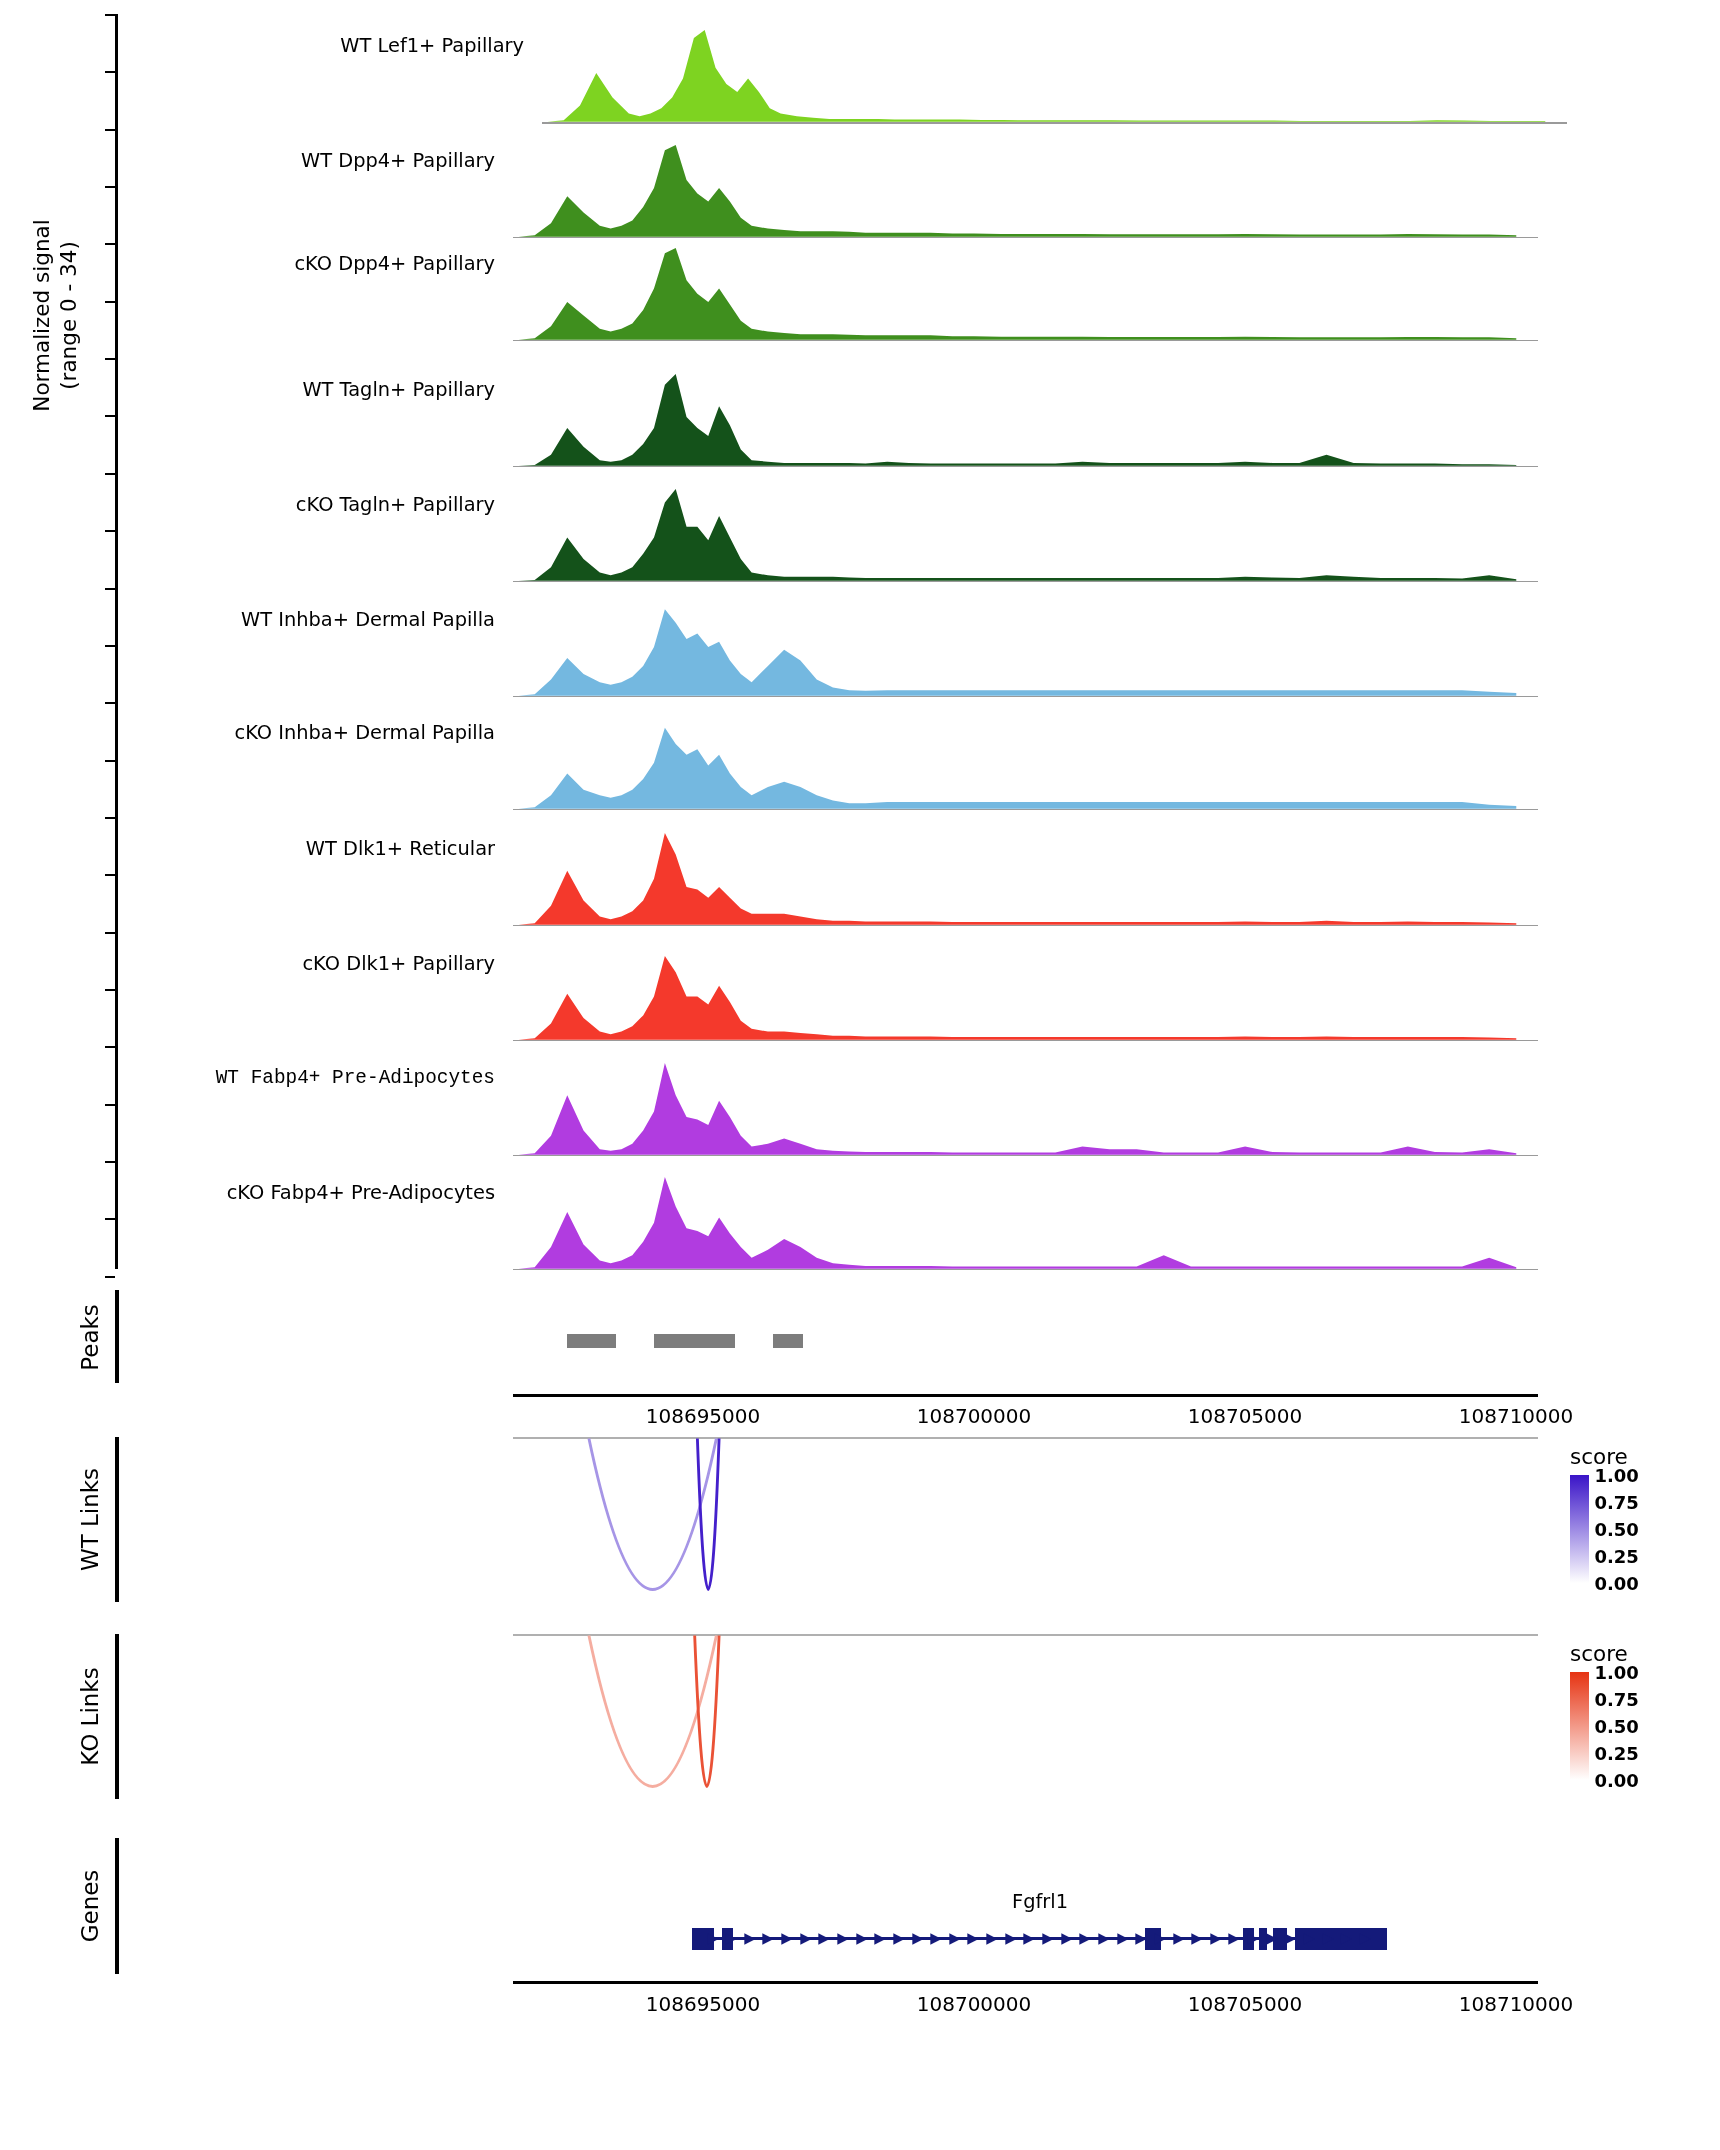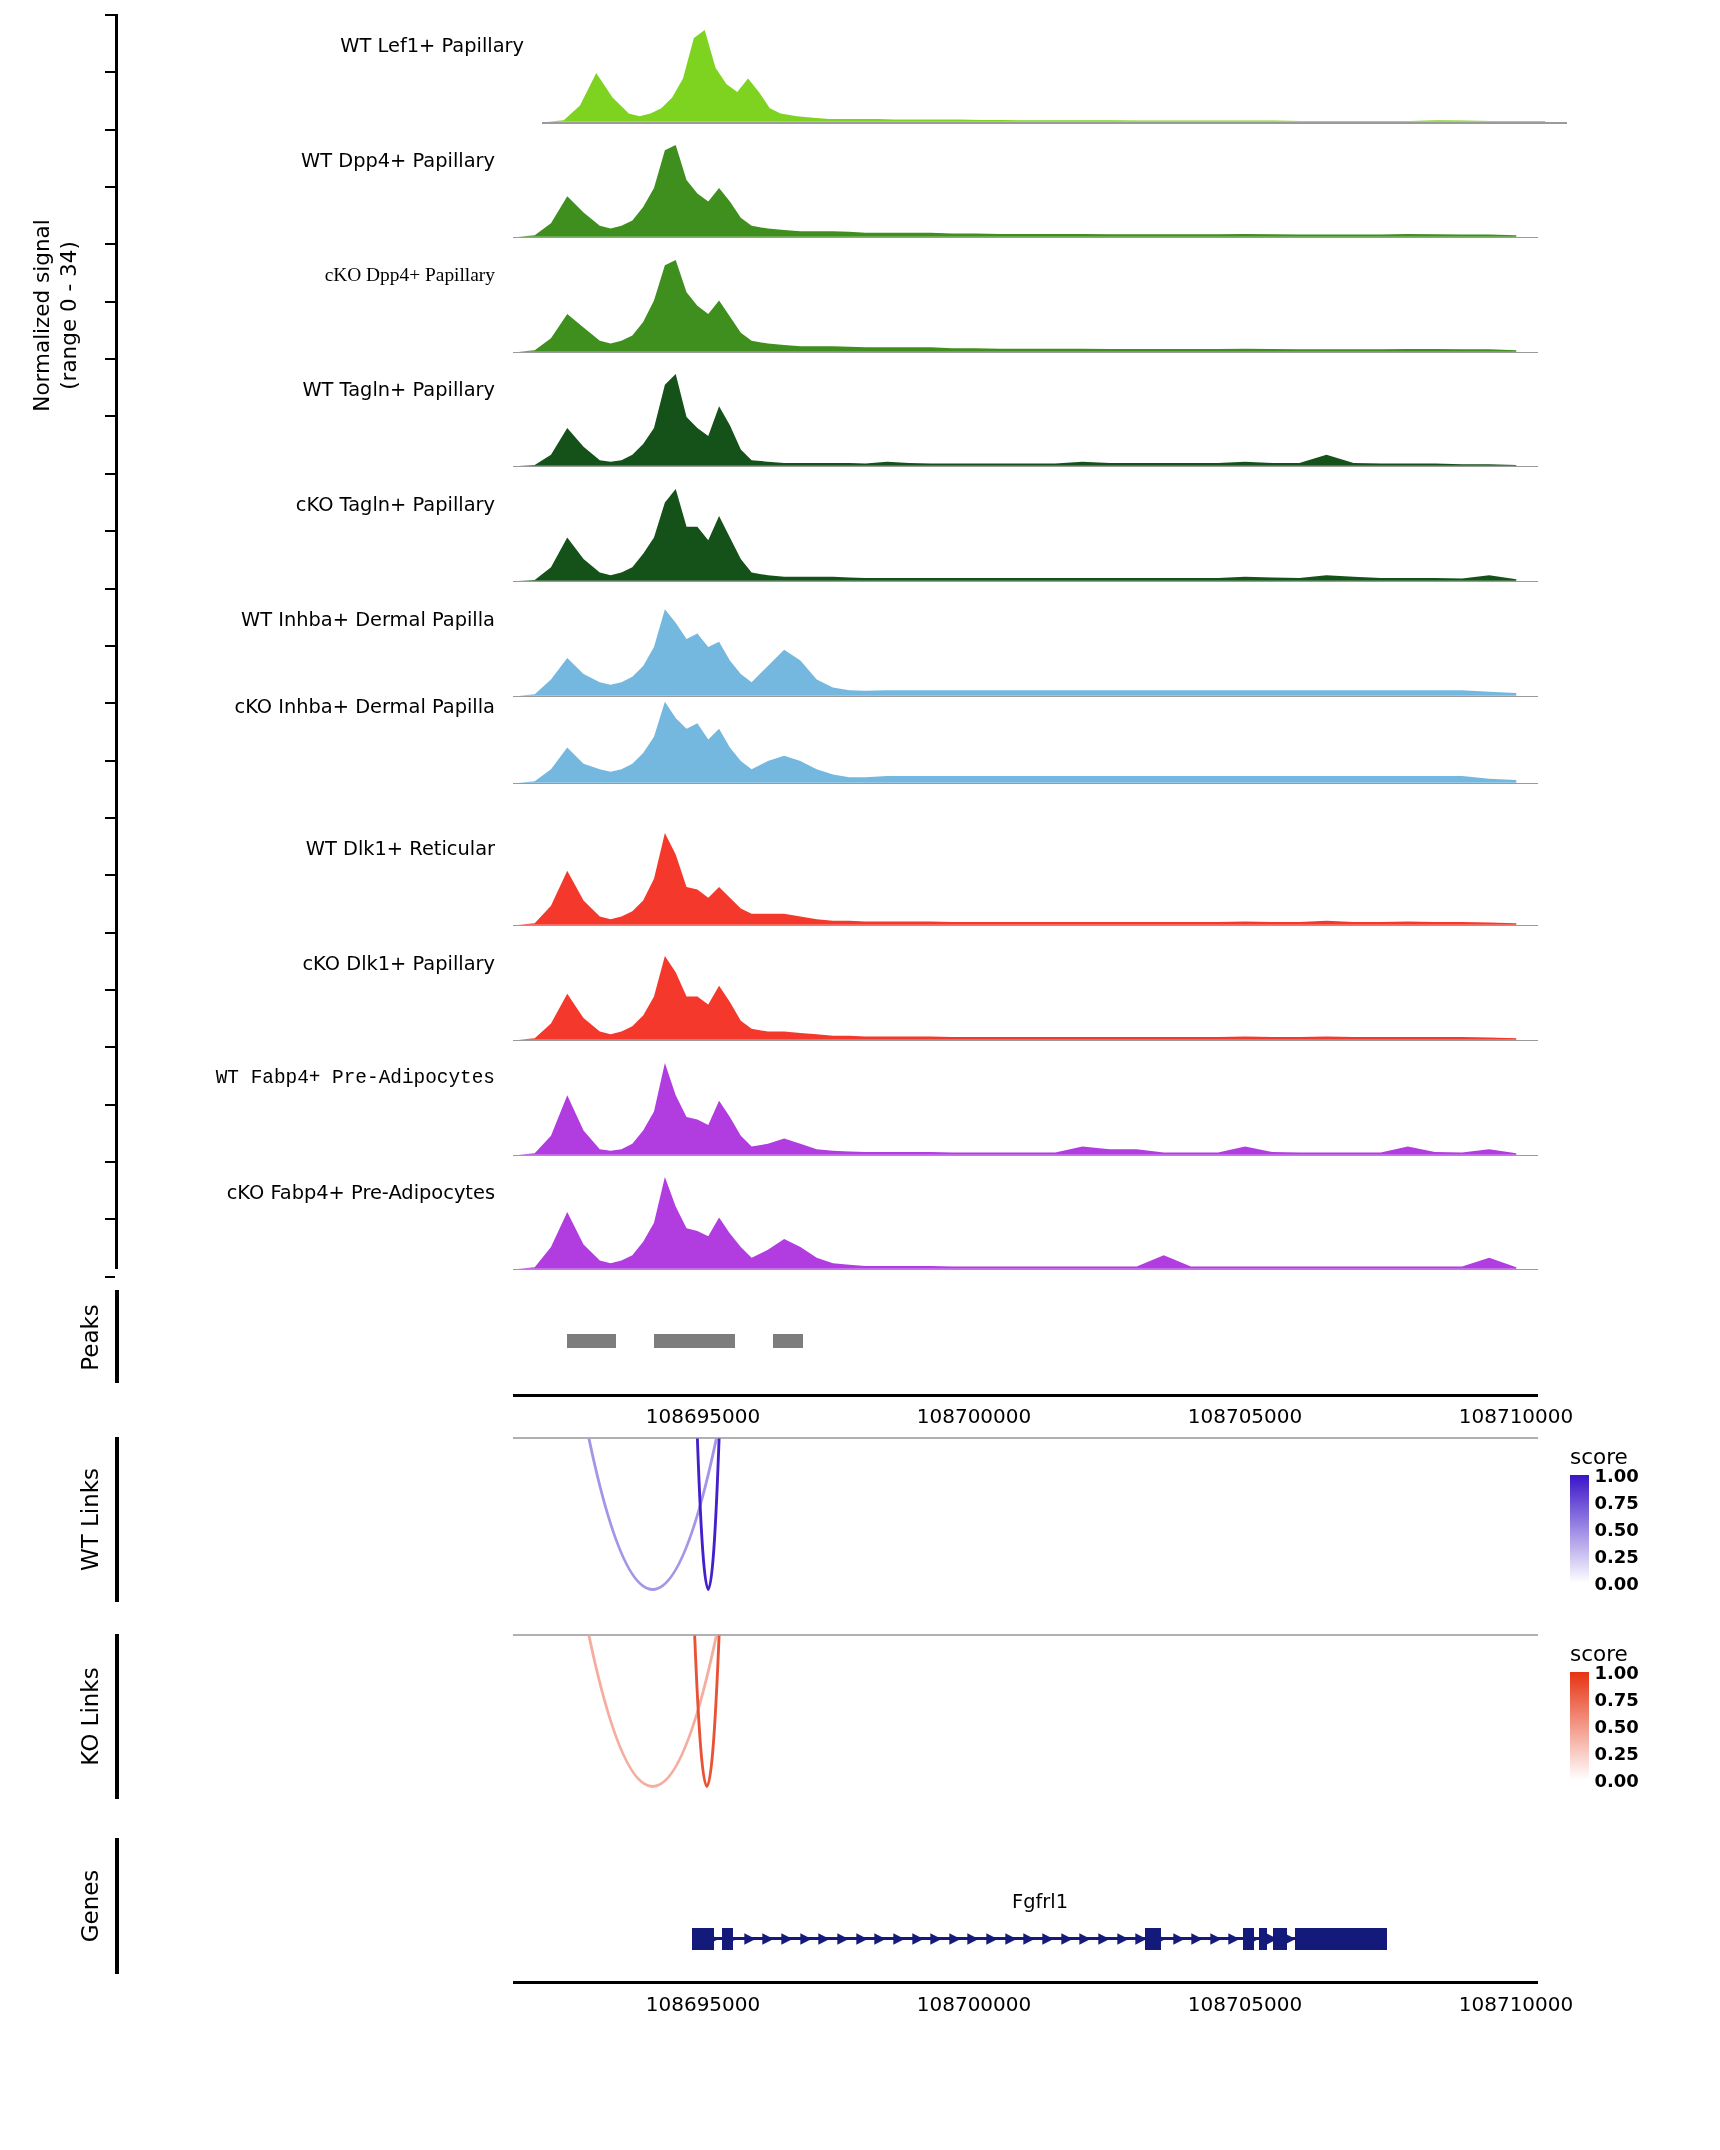--- a/index.html
+++ b/index.html
@@ -225,21 +225,21 @@
         </svg>
         <div class="track-baseline" style="top: 108px; left: 513px; position: absolute;"></div>
       </div>
       <div class="track-row" style="top: 129px;">
         <div class="track-label">WT Dpp4+ Papillary</div>
         <svg class="track-canvas" width="1025" height="115" viewBox="0 0 1430 160">
           <polygon points="7.6,150 7.6,150.0 30.3,148.1 53.0,131.2 75.7,93.5 98.4,116.1 121.1,134.9 136.2,138.7 151.3,134.9 166.5,127.4 181.6,108.6 196.7,82.2 211.9,29.5 227.0,22.0 242.1,70.9 257.2,89.8 272.4,101.1 287.5,82.2 302.6,101.1 317.8,123.6 332.9,134.9 355.6,138.7 378.3,140.6 401.0,142.5 423.7,142.5 446.4,142.5 469.1,143.2 491.8,144.4 522.1,144.4 552.3,144.4 582.6,144.4 612.9,145.5 643.1,145.5 681.0,146.2 718.8,146.2 756.6,146.2 794.4,146.2 832.3,146.6 870.1,146.6 907.9,146.6 945.8,146.6 983.6,146.6 1021.4,146.2 1059.3,146.6 1097.1,147.0 1134.9,147.0 1172.8,147.0 1210.6,147.0 1248.4,146.2 1286.2,146.6 1324.1,147.0 1361.9,147.0 1399.7,148.1 1399.7,150" fill="#3f8f1e"></polygon>
         </svg>
         <div class="track-baseline" style="top: 108px; left: 513px; position: absolute;"></div>
       </div>
-      <div class="track-row" style="top: 244px; font-family: Liberation Serif, serif;">
+      <div class="track-row" style="top: 232px;">
         <div class="track-label">cKO Dpp4+ Papillary</div>
         <svg class="track-canvas" width="1025" height="115" viewBox="0 0 1430 160">
           <polygon points="7.6,150 7.6,150.0 30.3,148.1 53.0,131.2 75.7,97.3 98.4,116.1 121.1,134.9 136.2,138.7 151.3,134.9 166.5,127.4 181.6,108.6 196.7,78.5 211.9,29.5 227.0,22.0 242.1,67.2 257.2,86.0 272.4,97.3 287.5,78.5 302.6,101.1 317.8,123.6 332.9,134.9 355.6,138.7 378.3,140.6 401.0,142.5 423.7,142.5 446.4,142.5 469.1,143.2 491.8,144.0 522.1,144.0 552.3,144.0 582.6,144.0 612.9,145.1 643.1,145.1 681.0,145.9 718.8,145.9 756.6,145.9 794.4,145.9 832.3,146.2 870.1,146.2 907.9,146.2 945.8,146.2 983.6,146.2 1021.4,145.9 1059.3,146.2 1097.1,146.6 1134.9,146.6 1172.8,146.6 1210.6,146.6 1248.4,146.2 1286.2,146.2 1324.1,146.6 1361.9,146.6 1399.7,148.1 1399.7,150" fill="#3f8f1e"></polygon>
         </svg>
         <div class="track-baseline" style="top: 108px; left: 513px; position: absolute;"></div>
       </div>
       <div class="track-row" style="top: 358px;">
         <div class="track-label">WT Tagln+ Papillary</div>
         <svg class="track-canvas" width="1025" height="115" viewBox="0 0 1430 160">
           <polygon points="7.6,150 7.6,150.0 30.3,148.9 53.0,134.9 75.7,97.3 98.4,123.6 121.1,142.5 136.2,144.4 151.3,142.5 166.5,134.9 181.6,119.9 196.7,97.3 211.9,37.1 227.0,22.0 242.1,82.2 257.2,97.3 272.4,108.6 287.5,67.2 302.6,93.5 317.8,127.4 332.9,142.5 355.6,144.4 378.3,146.2 401.0,146.2 423.7,146.2 446.4,146.2 469.1,146.2 491.8,147.0 522.1,144.4 552.3,146.2 582.6,147.0 612.9,147.0 643.1,147.0 681.0,147.0 718.8,147.0 756.6,147.0 794.4,144.4 832.3,146.2 870.1,146.2 907.9,146.2 945.8,146.2 983.6,146.2 1021.4,144.4 1059.3,146.2 1097.1,146.2 1134.9,134.9 1172.8,146.2 1210.6,147.0 1248.4,147.0 1286.2,147.0 1324.1,148.1 1361.9,148.1 1399.7,148.9 1399.7,150" fill="#14521a"></polygon>
@@ -253,21 +253,21 @@
         </svg>
         <div class="track-baseline" style="top: 108px; left: 513px; position: absolute;"></div>
       </div>
       <div class="track-row" style="top: 588px;">
         <div class="track-label">WT Inhba+ Dermal Papilla</div>
         <svg class="track-canvas" width="1025" height="115" viewBox="0 0 1430 160">
           <polygon points="7.6,150 7.6,150.0 30.3,148.1 53.0,127.4 75.7,97.3 98.4,119.9 121.1,131.2 136.2,134.9 151.3,131.2 166.5,123.6 181.6,108.6 196.7,82.2 211.9,29.5 227.0,48.4 242.1,70.9 257.2,63.4 272.4,82.2 287.5,74.7 302.6,101.1 317.8,119.9 332.9,131.2 355.6,108.6 378.3,86.0 401.0,101.1 423.7,127.4 446.4,138.7 469.1,142.5 491.8,143.2 522.1,142.5 552.3,142.5 582.6,142.5 612.9,142.5 643.1,142.5 681.0,142.5 718.8,142.5 756.6,142.5 794.4,142.5 832.3,142.5 870.1,142.5 907.9,142.5 945.8,142.5 983.6,142.5 1021.4,142.5 1059.3,142.5 1097.1,142.5 1134.9,142.5 1172.8,142.5 1210.6,142.5 1248.4,142.5 1286.2,142.5 1324.1,142.5 1361.9,144.4 1399.7,146.2 1399.7,150" fill="#74b8e0"></polygon>
         </svg>
         <div class="track-baseline" style="top: 108px; left: 513px; position: absolute;"></div>
       </div>
-      <div class="track-row" style="top: 675px;">
+      <div class="track-row" style="top: 701px;">
         <div class="track-label">cKO Inhba+ Dermal Papilla</div>
         <svg class="track-canvas" width="1025" height="115" viewBox="0 0 1430 160">
           <polygon points="7.6,150 7.6,150.0 30.3,148.1 53.0,131.2 75.7,101.1 98.4,123.6 121.1,131.2 136.2,134.9 151.3,131.2 166.5,123.6 181.6,108.6 196.7,86.0 211.9,37.1 227.0,59.6 242.1,74.7 257.2,67.2 272.4,89.8 287.5,74.7 302.6,101.1 317.8,119.9 332.9,131.2 355.6,119.9 378.3,112.4 401.0,119.9 423.7,131.2 446.4,138.7 469.1,142.5 491.8,142.5 522.1,140.6 552.3,140.6 582.6,140.6 612.9,140.6 643.1,140.6 681.0,140.6 718.8,140.6 756.6,140.6 794.4,140.6 832.3,140.6 870.1,140.6 907.9,140.6 945.8,140.6 983.6,140.6 1021.4,140.6 1059.3,140.6 1097.1,140.6 1134.9,140.6 1172.8,140.6 1210.6,140.6 1248.4,140.6 1286.2,140.6 1324.1,140.6 1361.9,144.4 1399.7,146.2 1399.7,150" fill="#74b8e0"></polygon>
         </svg>
         <div class="track-baseline" style="top: 108px; left: 513px; position: absolute;"></div>
       </div>
       <div class="track-row" style="top: 817px;">
         <div class="track-label">WT Dlk1+ Reticular</div>
         <svg class="track-canvas" width="1025" height="115" viewBox="0 0 1430 160">
           <polygon points="7.6,150 7.6,150.0 30.3,148.1 53.0,123.6 75.7,74.7 98.4,116.1 121.1,138.7 136.2,142.5 151.3,138.7 166.5,131.2 181.6,116.1 196.7,86.0 211.9,22.0 227.0,52.1 242.1,97.3 257.2,101.1 272.4,112.4 287.5,97.3 302.6,112.4 317.8,127.4 332.9,134.9 355.6,134.9 378.3,134.9 401.0,138.7 423.7,142.5 446.4,144.4 469.1,144.4 491.8,145.5 522.1,145.5 552.3,145.5 582.6,145.5 612.9,146.2 643.1,146.2 681.0,146.2 718.8,146.2 756.6,146.2 794.4,146.2 832.3,146.2 870.1,146.2 907.9,146.2 945.8,146.2 983.6,146.2 1021.4,145.5 1059.3,146.2 1097.1,146.2 1134.9,144.4 1172.8,146.2 1210.6,146.2 1248.4,145.5 1286.2,146.2 1324.1,146.2 1361.9,147.0 1399.7,148.1 1399.7,150" fill="#f4392c"></polygon>

